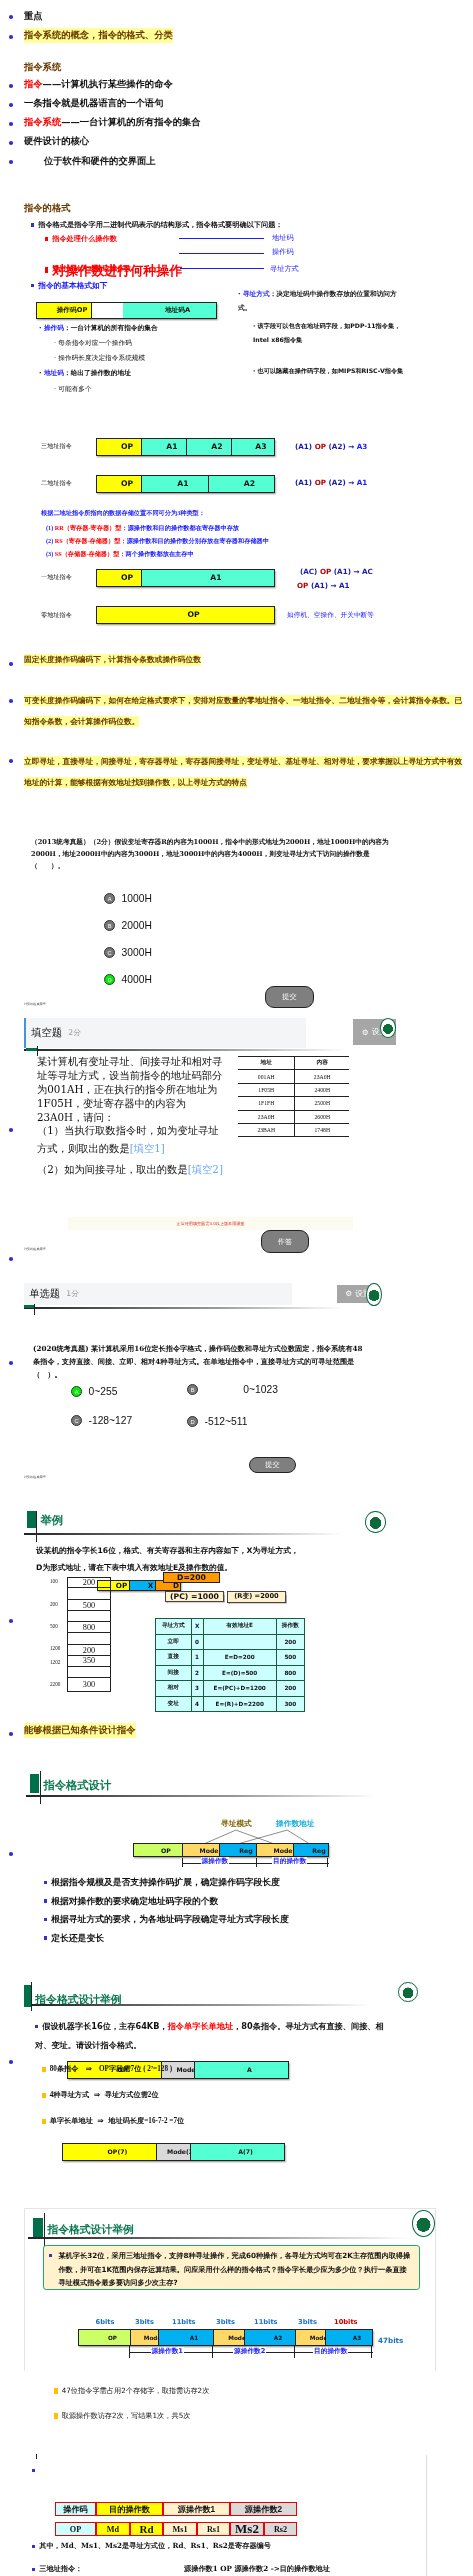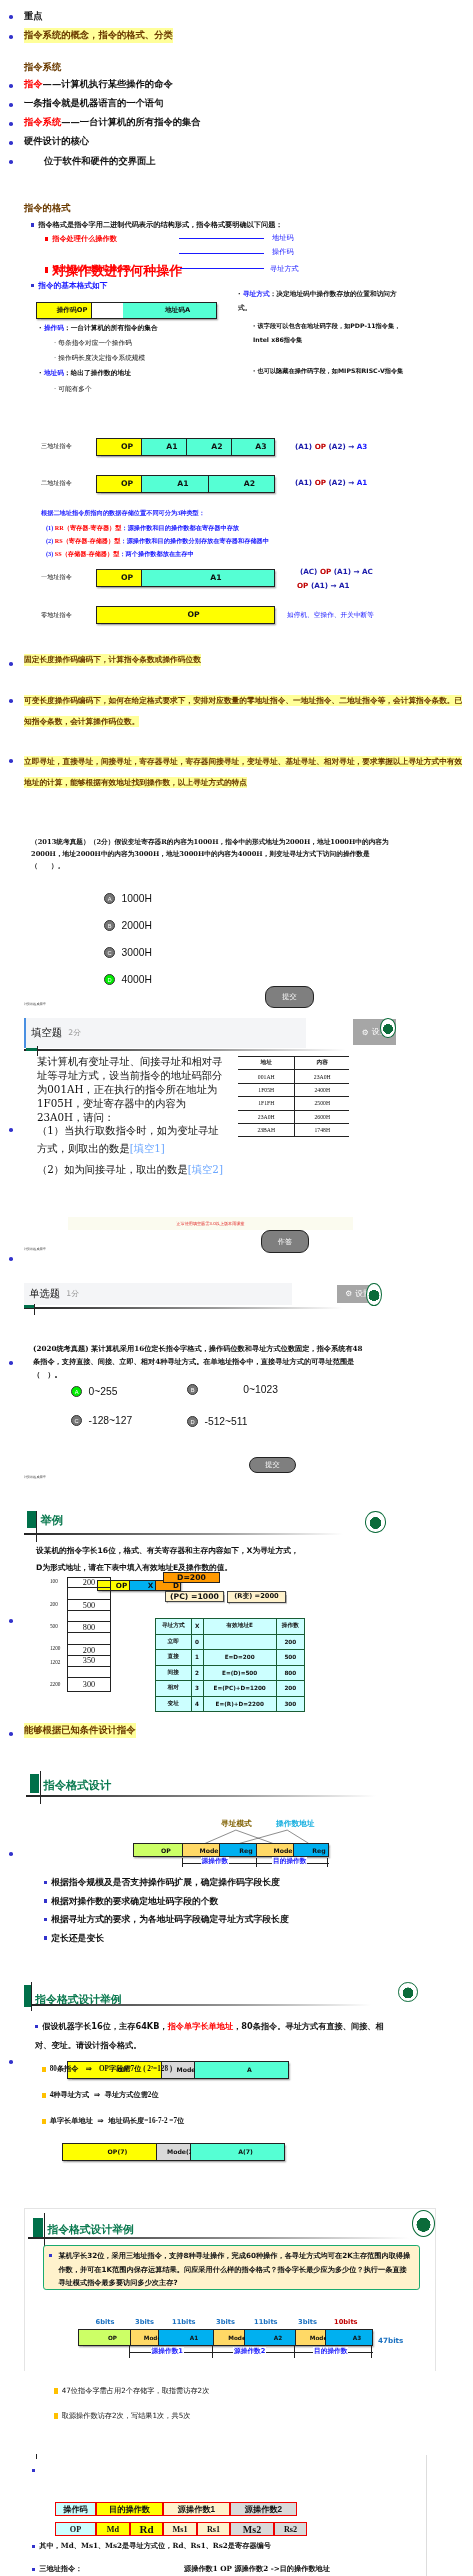--- a/index.html
+++ b/index.html
@@ -466,21 +466,21 @@
   <div style="width:67px; background:#ffff00; font-size:8.2px; font-family:'Liberation Sans',sans-serif;" data-name="group-dst">目的操作数</div>
   <div style="width:67px; background:#fff2cc; font-size:8.2px; font-family:'Liberation Sans',sans-serif;" data-name="group-src1">源操作数1</div>
   <div style="width:67px; background:#d9d9d9; font-size:8.2px; font-family:'Liberation Sans',sans-serif;" data-name="group-src2">源操作数2</div>
 </div>
 <div class="redfmt" style="left:55px; top:2522px; height:14.4px;" data-name="design-ex3-fields">
   <div style="width:41px; background:#ccffff; font-size:8.2px;" data-name="field-op">OP</div>
   <div style="width:34px; background:#ffff00; font-size:8.2px;" data-name="field-md">Md</div>
   <div style="width:33px; background:#ffff00; font-size:11px;" data-name="field-rd">Rd</div>
   <div style="width:34px; background:#fff2cc; font-size:8.2px;" data-name="field-ms1">Ms1</div>
   <div style="width:33px; background:#fff2cc; font-size:8.2px;" data-name="field-rs1">Rs1</div>
-  <div style="width:44px; background:#d9d9d9; font-size:10px;" data-name="field-ms2">Ms2</div>
+  <div style="width:34px; background:#d9d9d9; font-size:13px;" data-name="field-ms2">Ms2</div>
   <div style="width:33px; background:#d9d9d9; font-size:8.2px;" data-name="field-rs2">Rs2</div>
 </div>
 
 <div class="abs q-text bold" style="left:32px; top:2512px; width:361px; font-size:7.2px;" data-name="design-ex3-lines">
   <div class="abs" style="top:4.1px; white-space:nowrap;" data-name="line"><span class="sq"></span><span>其中，Md、Ms1、Ms2是寻址方式位，Rd、Rs1、Rs2是寄存器编号</span></div>
   <div class="abs" style="top:27px; white-space:nowrap;" data-name="line"><span class="sq"></span><span>三地址指令：</span></div>
   <div class="abs" style="left:152px; top:27px; white-space:nowrap;" data-name="line-right">源操作数1 OP 源操作数2 -&gt;目的操作数地址</div>
 
 </div>
 

